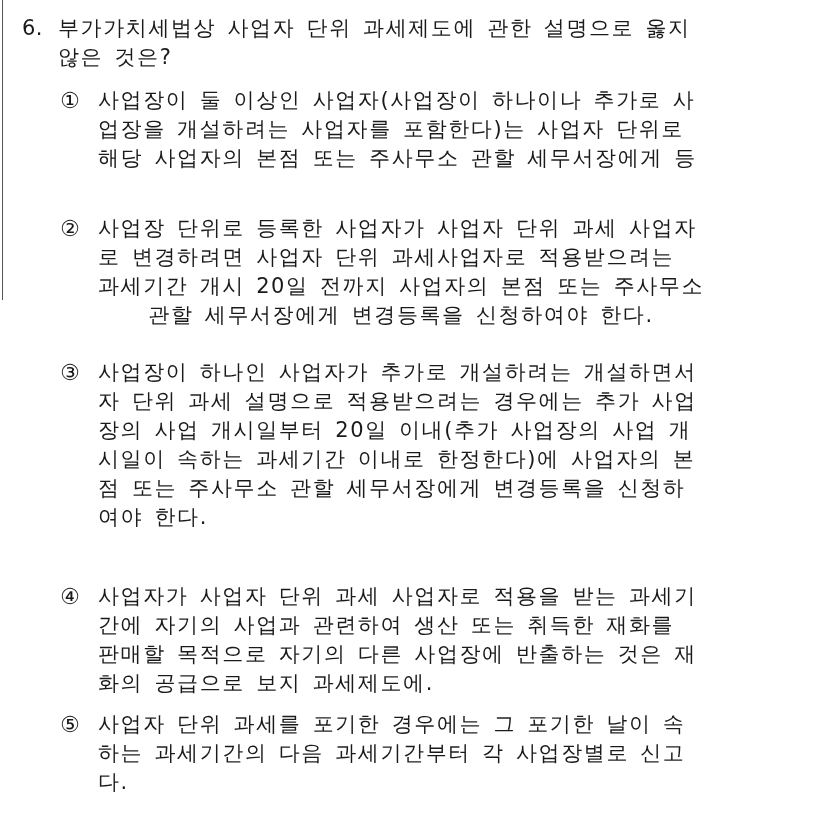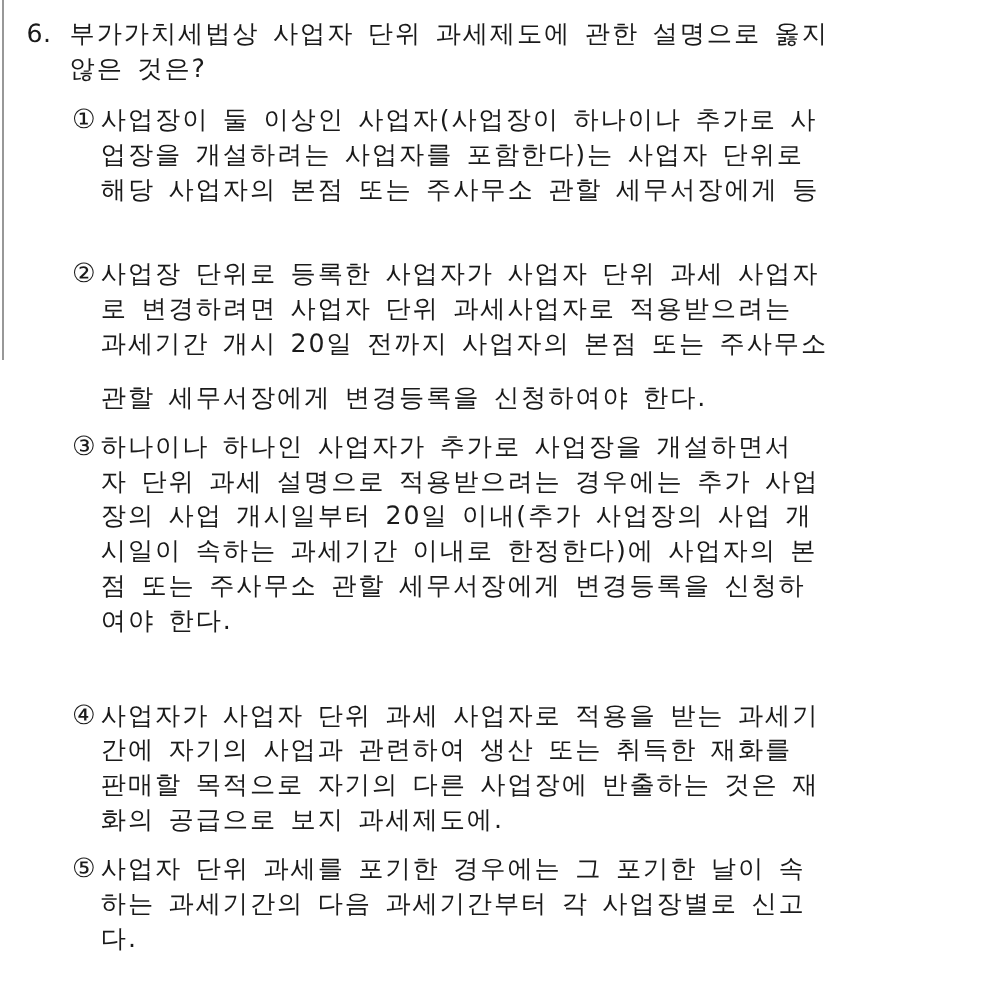--- a/index.html
+++ b/index.html
@@ -64,25 +64,25 @@
     .opt-mark {
       position: absolute;
       left: 0;
       top: 0;
       font-size: 22px;
       line-height: 29px;
       white-space: pre;
     }
     .opt-body {
       position: absolute;
-      left: 24px;
+      left: 38px;
       top: 0;
     }
     .opt-body .line.gap-before {
-      margin-top: 16px;
+      text-align: center;
     }
   </style>
 </head>
 <body>
 
 <div class="left-rule"></div>
 
 <div class="question">
 
   <div class="q-head">
@@ -108,21 +108,21 @@
       <span class="line">사업장 단위로 등록한 사업자가 사업자 단위 과세 사업자</span>
       <span class="line">로 변경하려면 사업자 단위 과세사업자로 적용받으려는</span>
       <span class="line">과세기간 개시 20일 전까지 사업자의 본점 또는 주사무소</span>
       <span class="line gap-before">관할 세무서장에게 변경등록을 신청하여야 한다.</span>
     </div>
   </div>
 
   <div class="option" style="top:358px;">
     <span class="opt-mark">③</span>
     <div class="opt-body">
-      <span class="line">하나이나 하나인 사업자가 추가로 사업장을 개설하면서</span>
+      <span class="line">사업장이 하나인 사업자가 추가로 개설하려는 개설하면서</span>
       <span class="line">자 단위 과세 설명으로 적용받으려는 경우에는 추가 사업</span>
       <span class="line">장의 사업 개시일부터 20일 이내(추가 사업장의 사업 개</span>
       <span class="line">시일이 속하는 과세기간 이내로 한정한다)에 사업자의 본</span>
       <span class="line">점 또는 주사무소 관할 세무서장에게 변경등록을 신청하</span>
       <span class="line">여야 한다.</span>
     </div>
   </div>
 
   <div class="option" style="top:582px;">
     <span class="opt-mark">④</span>

